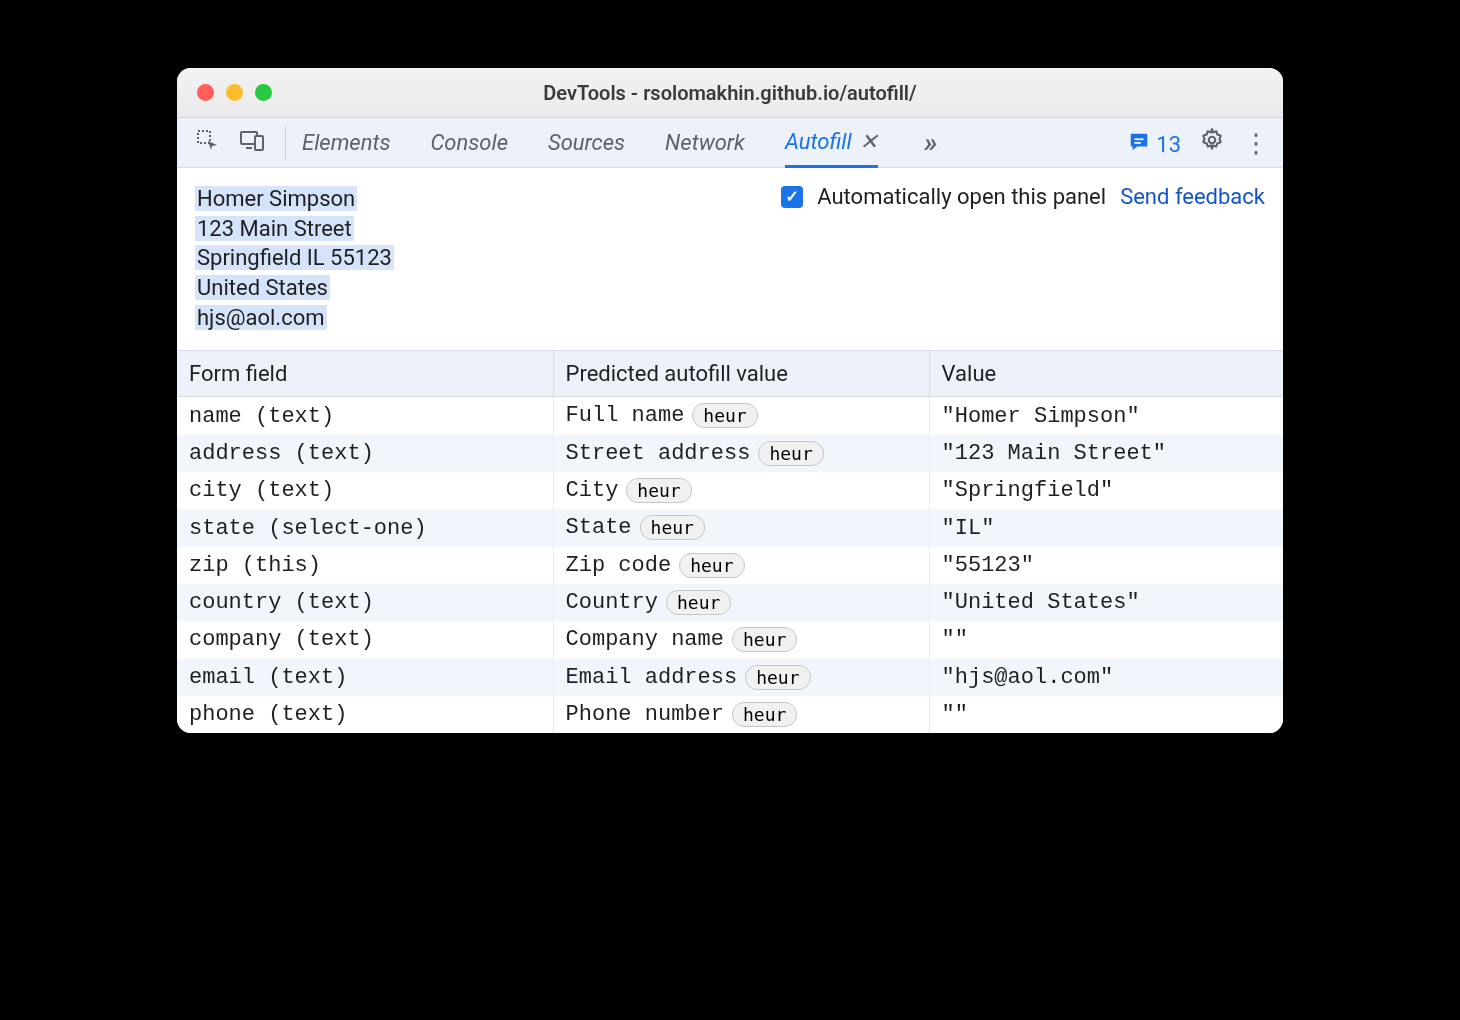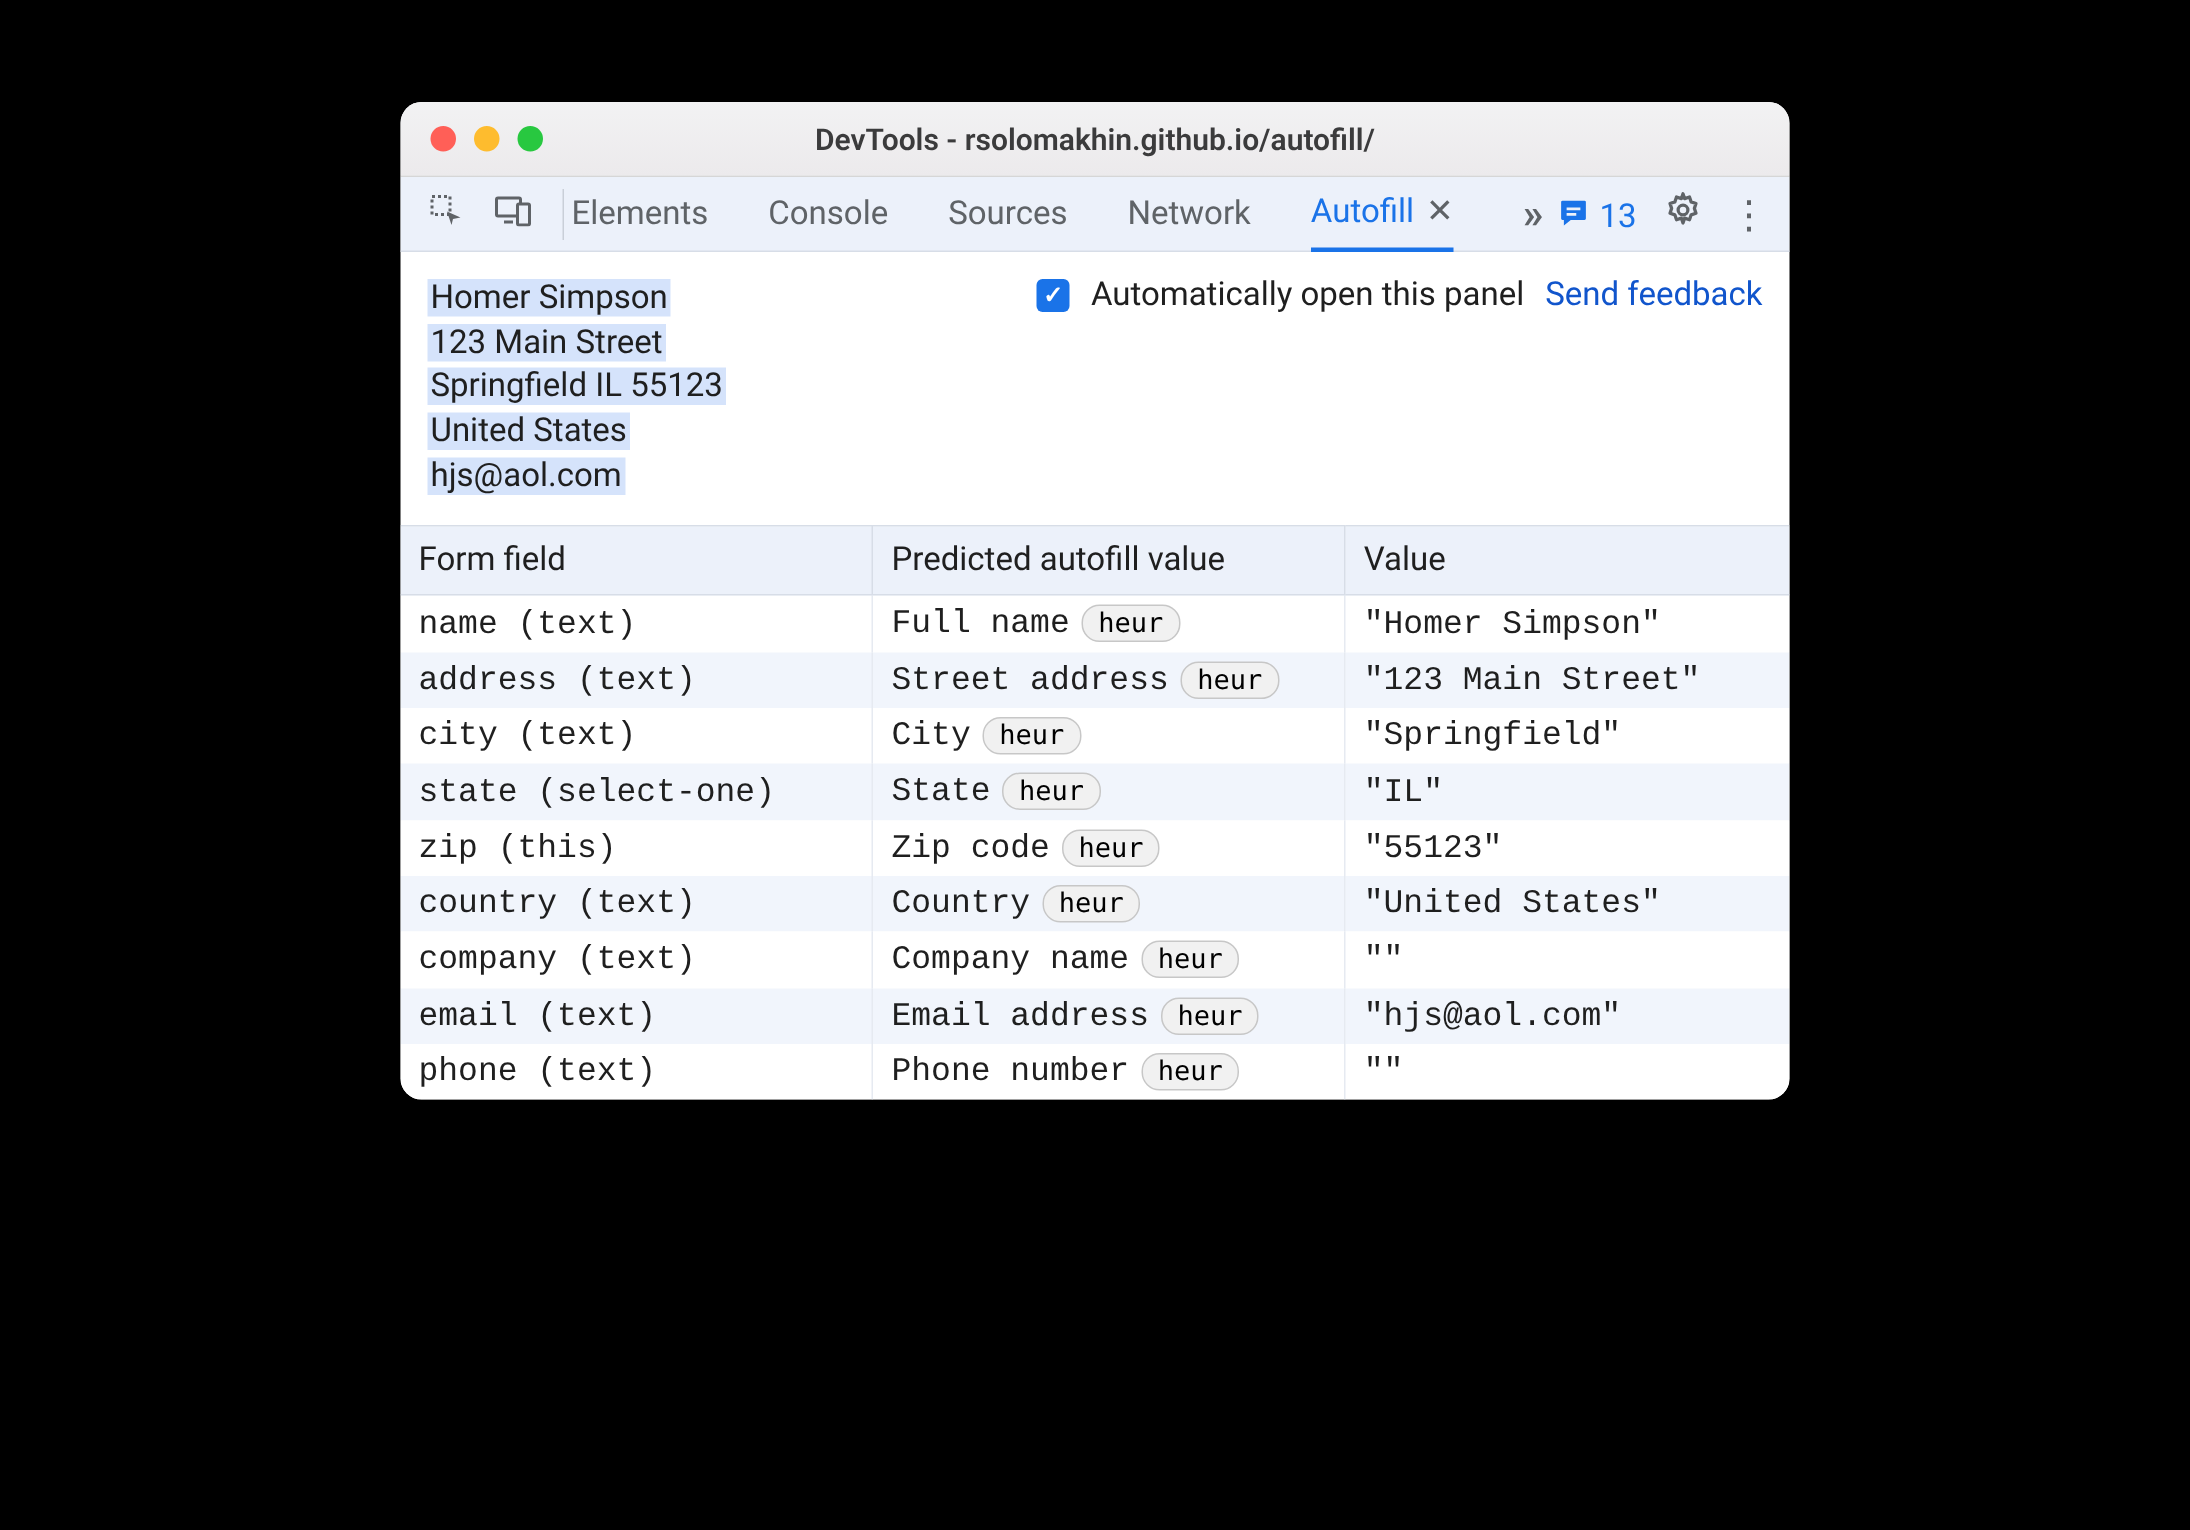--- a/index.html
+++ b/index.html
@@ -7,21 +7,21 @@
     background: #000;
     width: 1460px;
     height: 1020px;
     font-family: -apple-system, BlinkMacSystemFont, "Segoe UI", Roboto, Arial, sans-serif;
     display: flex;
     align-items: flex-start;
     justify-content: center;
     padding-top: 68px;
   }
   .window {
-    width: 926px;
+    width: 1106px;
     background: #fff;
     border-radius: 14px;
     overflow: hidden;
     box-shadow: 0 20px 60px rgba(0,0,0,0.5);
   }
   .titlebar {
     height: 50px;
     background: linear-gradient(#f2f2f3, #eceaec);
     border-bottom: 1px solid #d6d6d6;
     display: flex;
@@ -64,23 +64,24 @@
     align-items: center;
     gap: 20px;
     padding-right: 20px;
     border-right: 1px solid #c9cfd8;
     height: 34px;
   }
   .tabs {
     display: flex;
     align-items: stretch;
     height: 50px;
-    margin-left: 5px;
+    margin-left: 16px;
     gap: 40px;
     flex: 1;
+    font-style: italic;
   }
   .tab {
     display: flex;
     align-items: center;
     font-size: 22px;
     color: #5f6367;
     cursor: pointer;
   }
   .tab.active {
     color: #1a73e8;

